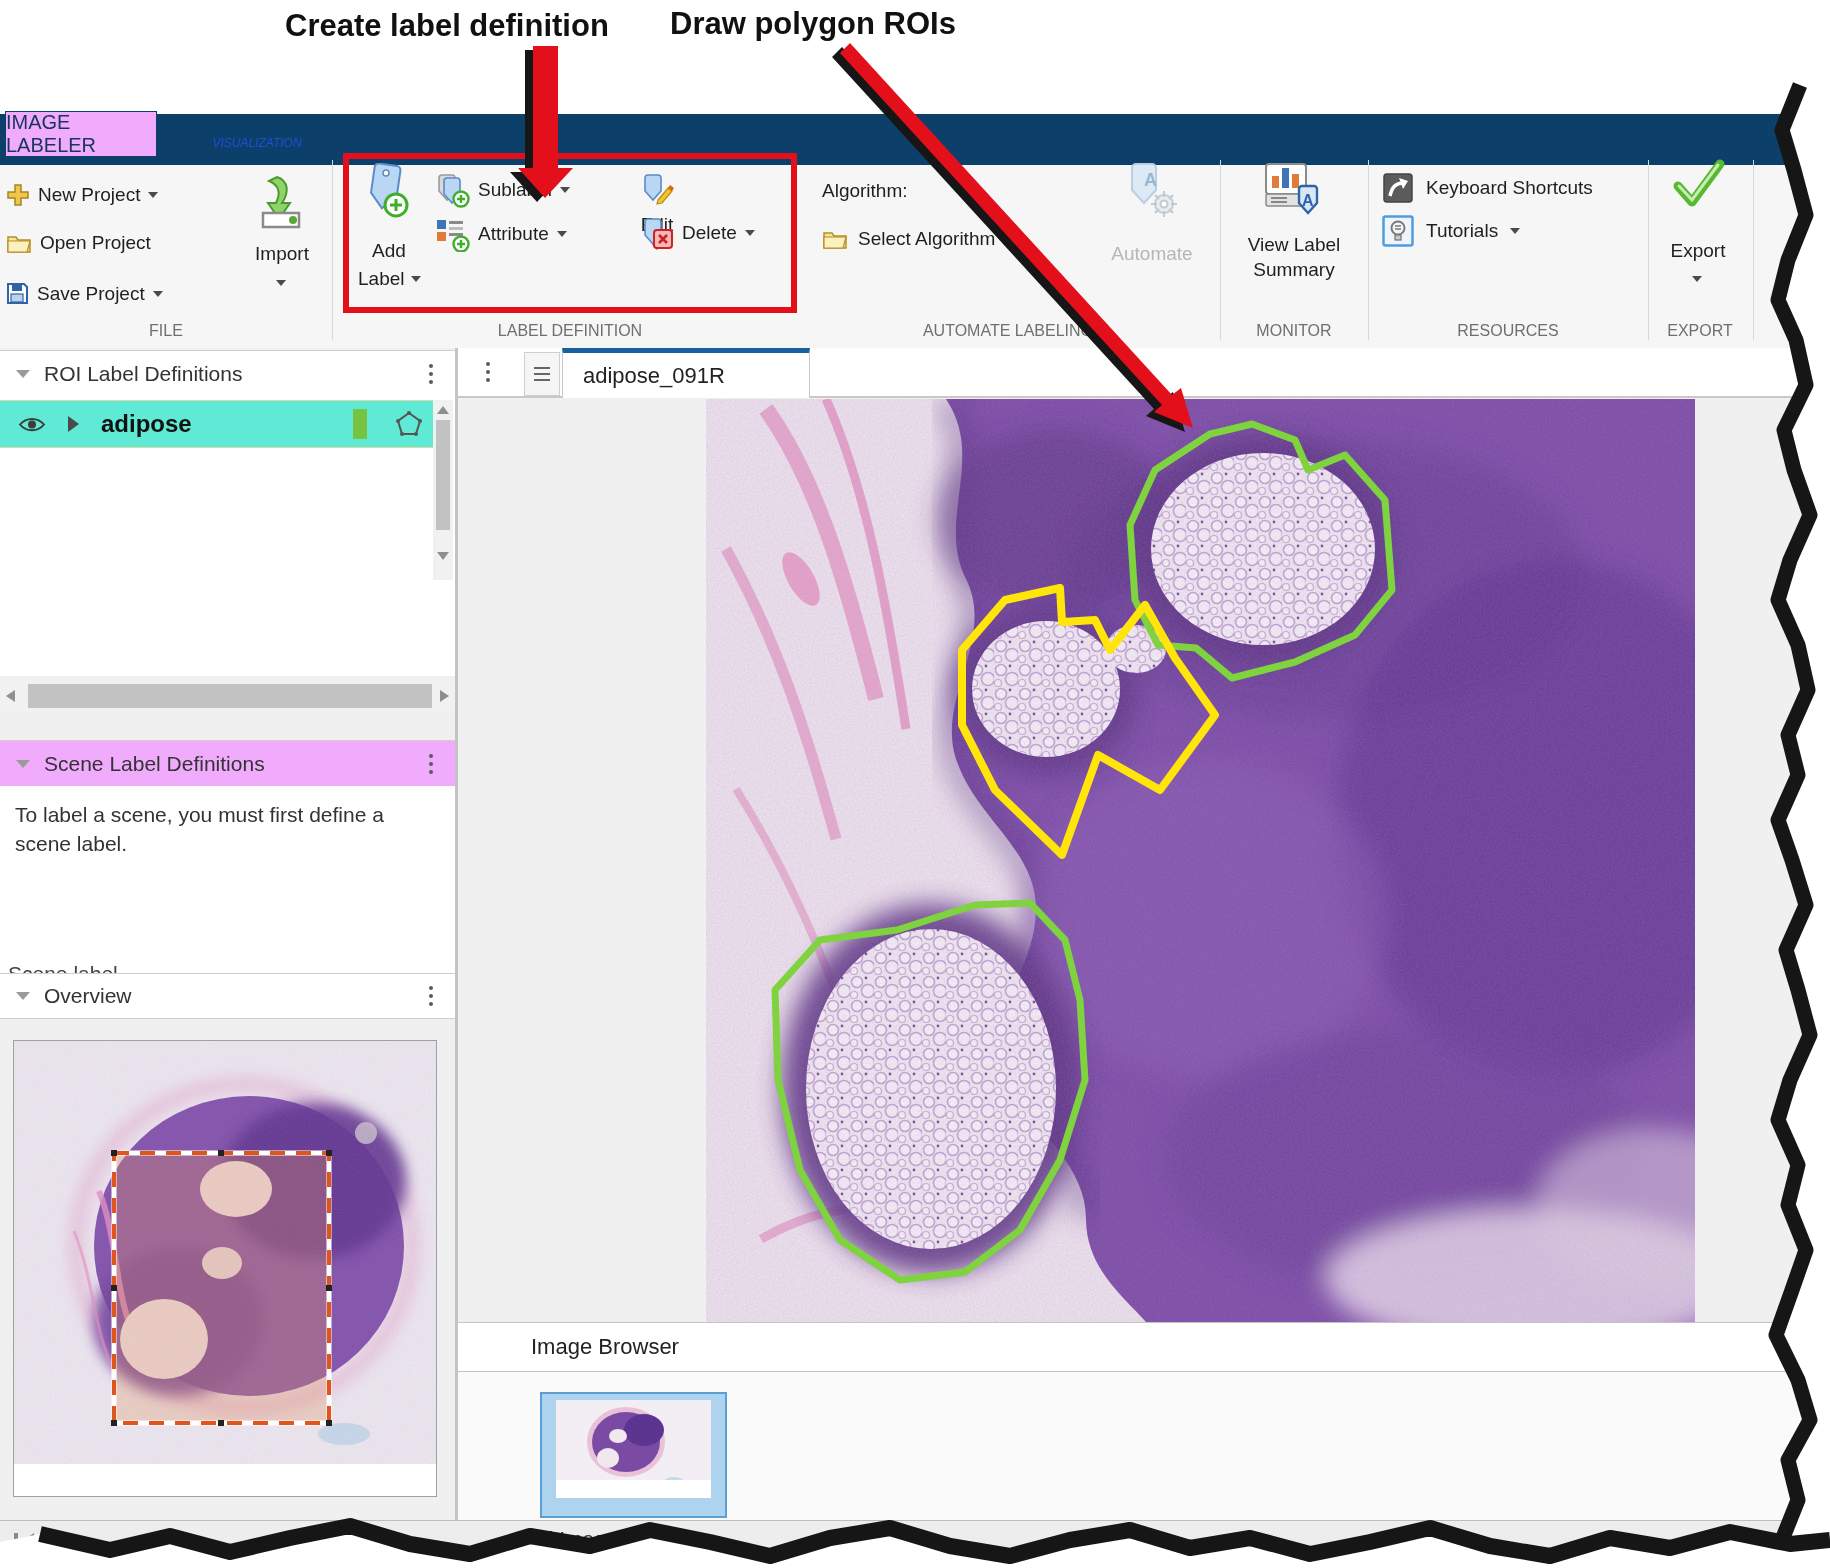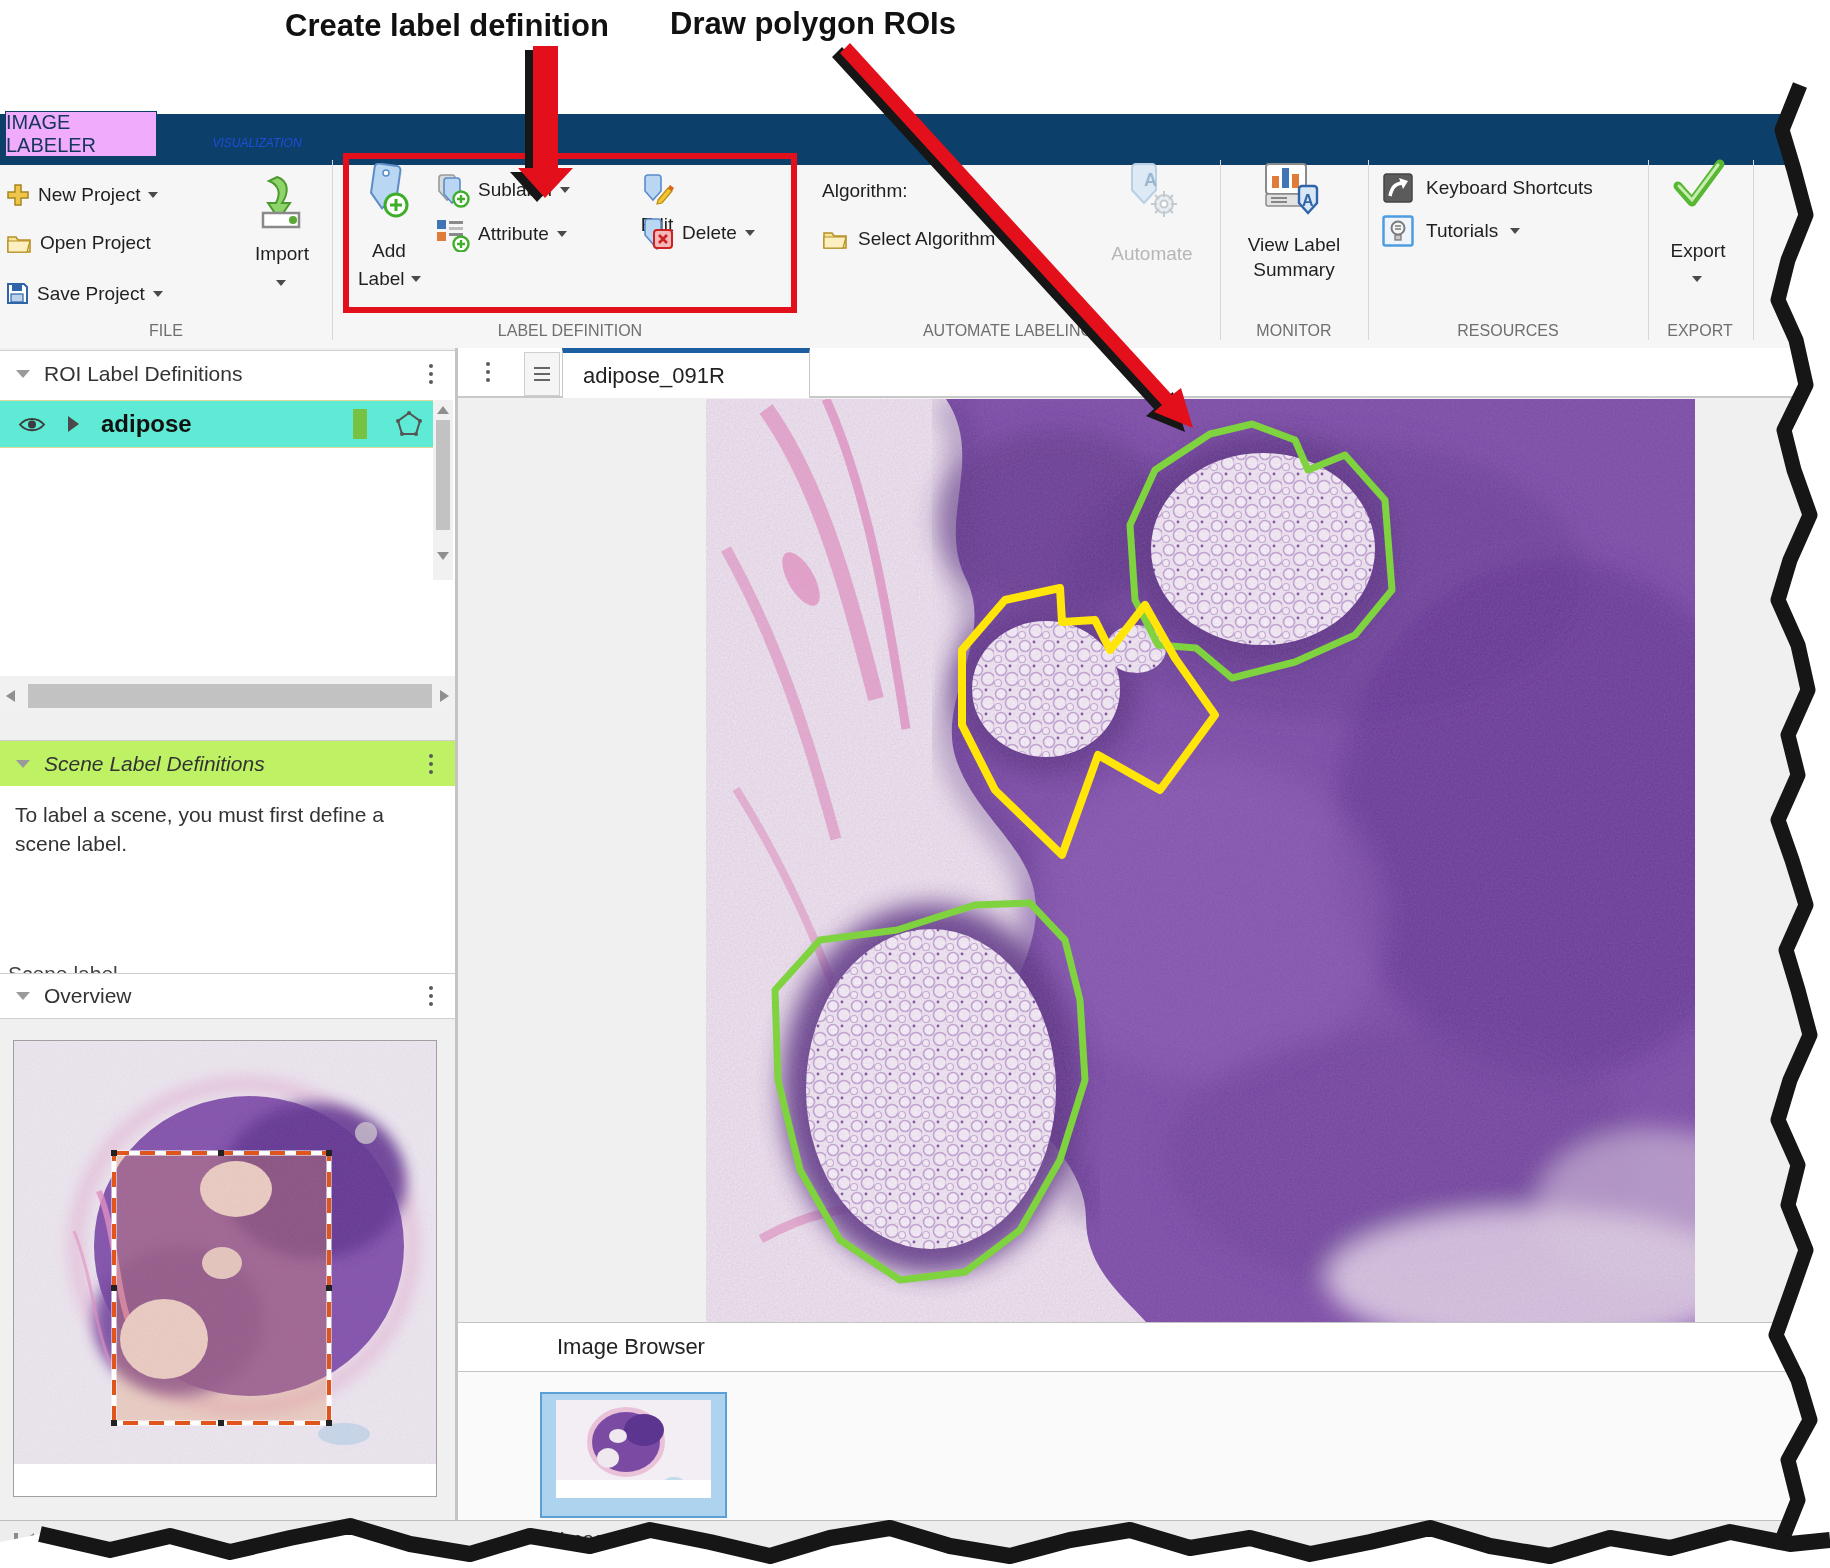--- a/index.html
+++ b/index.html
@@ -257,22 +257,22 @@
     <div class="scrollthumb" style="width:14px;height:110px;margin:6px auto 0;"></div>
     <div style="width:0;height:0;margin:22px auto 0;border-left:6px solid transparent;border-right:6px solid transparent;border-top:8px solid #8f8f8f;"></div>
   </div>
 
   <div class="abs scrolltrack" style="left:0;top:680px;width:455px;height:32px;">
     <div class="abs" style="left:6px;top:10px;width:0;height:0;border-top:6px solid transparent;border-bottom:6px solid transparent;border-right:9px solid #8f8f8f;"></div>
     <div class="abs scrollthumb" style="left:28px;top:4px;width:404px;height:24px;"></div>
     <div class="abs" style="left:440px;top:10px;width:0;height:0;border-top:6px solid transparent;border-bottom:6px solid transparent;border-left:9px solid #8f8f8f;"></div>
   </div>
 
-  <div class="abs" style="left:0;top:740px;width:455px;height:46px;background:#bef264;border-top:1px solid #cfcfcf;border-bottom:1px solid #cfcfcf;
-       display:flex;align-items:center;font-style:italic;">
+  <div class="abs" style="left:0;top:740px;width:455px;height:46px;background:#f0abfc;border-top:1px solid #cfcfcf;border-bottom:1px solid #cfcfcf;
+       display:flex;align-items:center;">
     <span class="tri-down-sm" style="margin-left:16px;"></span>
     <span class="hdr-title" style="margin-left:14px;">Scene Label Definitions</span>
     <span class="kebab" style="margin-left:auto;margin-right:22px;">
         <i></i>
         <i></i>
         <i></i>
       </span>
   </div>
   <div class="abs" style="left:0;top:786px;width:455px;height:162px;background:#fff;">
     <div style="margin:14px 0 0 15px;width:428px;font-size:21px;color:#333;line-height:29px;">To label a scene, you must first define a scene label.</div>
@@ -408,21 +408,21 @@
 
     <rect width="989" height="923" filter="url(#grain)" opacity="0.5"></rect>
 
     <polygon points="504,35 546,25 589,41 602,71 639,56 679,101 686,191 649,236 589,263 526,279 490,249 452,246 429,201 424,126 449,71" fill="none" stroke="#7ed33e" stroke-width="7" stroke-linejoin="round"></polygon>
     <polygon points="299,201 354,189 356,223 389,221 404,251 439,206 469,259 509,316 454,391 392,356 356,456 289,391 256,326 256,251" fill="none" stroke="#ffe50a" stroke-width="8" stroke-linejoin="round"></polygon>
     <polygon points="191,531 269,506 324,504 359,541 374,601 379,681 354,761 314,831 259,873 194,881 134,841 94,771 72,681 69,591 114,541" fill="none" stroke="#7ed33e" stroke-width="7" stroke-linejoin="round"></polygon>
   </svg>
 
   <div class="abs" style="left:458px;top:1322px;width:1372px;height:50px;background:#fff;border-top:1px solid #c4c4c4;border-bottom:1px solid #c4c4c4;
        box-sizing:border-box;display:flex;align-items:center;">
-    <span style="margin-left:99px;font-size:22px;color:#222;">Image Browser</span>
+    <span style="margin-left:73px;font-size:22px;color:#222;">Image Browser</span>
   </div>
   <div class="abs" style="left:458px;top:1372px;width:1372px;height:148px;background:#fafafa;"></div>
   <div class="abs" style="left:540px;top:1392px;width:187px;height:126px;background:#aed3ee;border:2px solid #5b9fd4;box-sizing:border-box;">
     <svg class="abs" style="left:14px;top:6px;" width="155" height="98" viewBox="0 0 155 98">
       <rect width="155" height="98" fill="#f2eef3"></rect>
       <ellipse cx="70" cy="42" rx="36" ry="32" fill="none" stroke="#e2a3c8" stroke-width="6" opacity="0.6"></ellipse>
       <ellipse cx="70" cy="42" rx="34" ry="30" fill="#7b4ba3"></ellipse>
       <ellipse cx="88" cy="30" rx="20" ry="16" fill="#5c3590"></ellipse>
       <ellipse cx="62" cy="36" rx="9" ry="7" fill="#efe8ef"></ellipse>
       <ellipse cx="52" cy="58" rx="11" ry="10" fill="#efe8ef"></ellipse>

